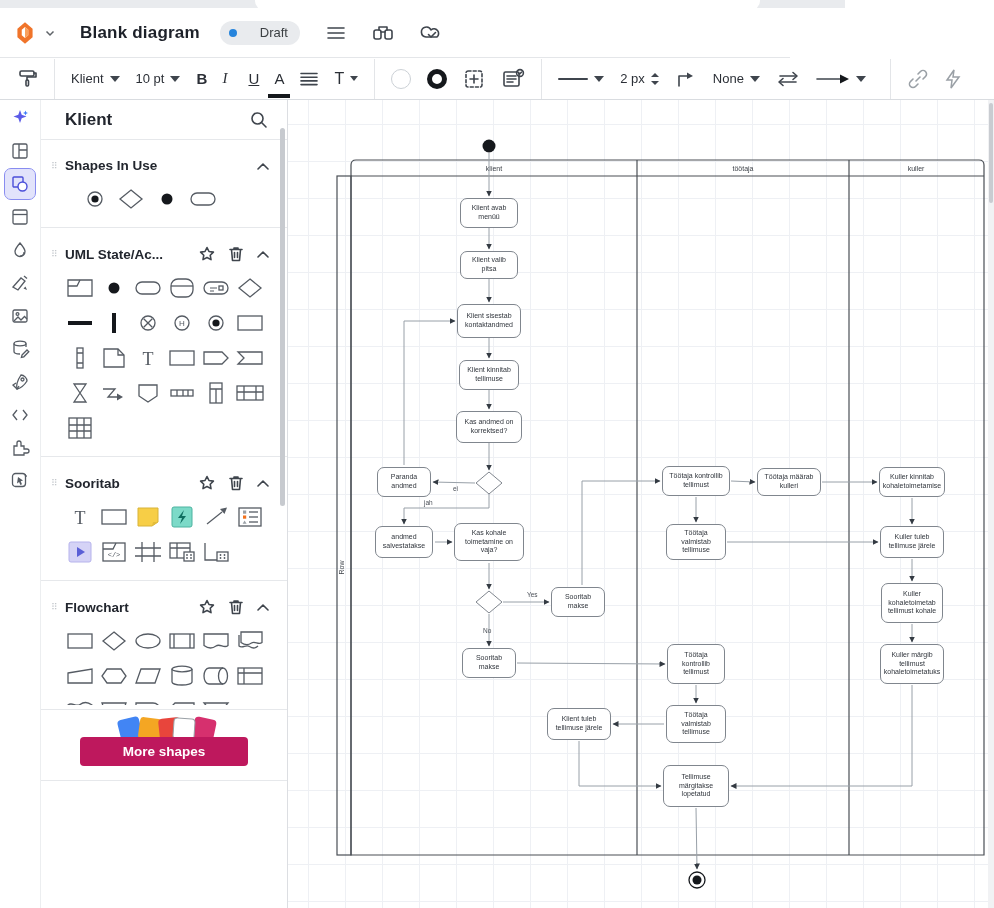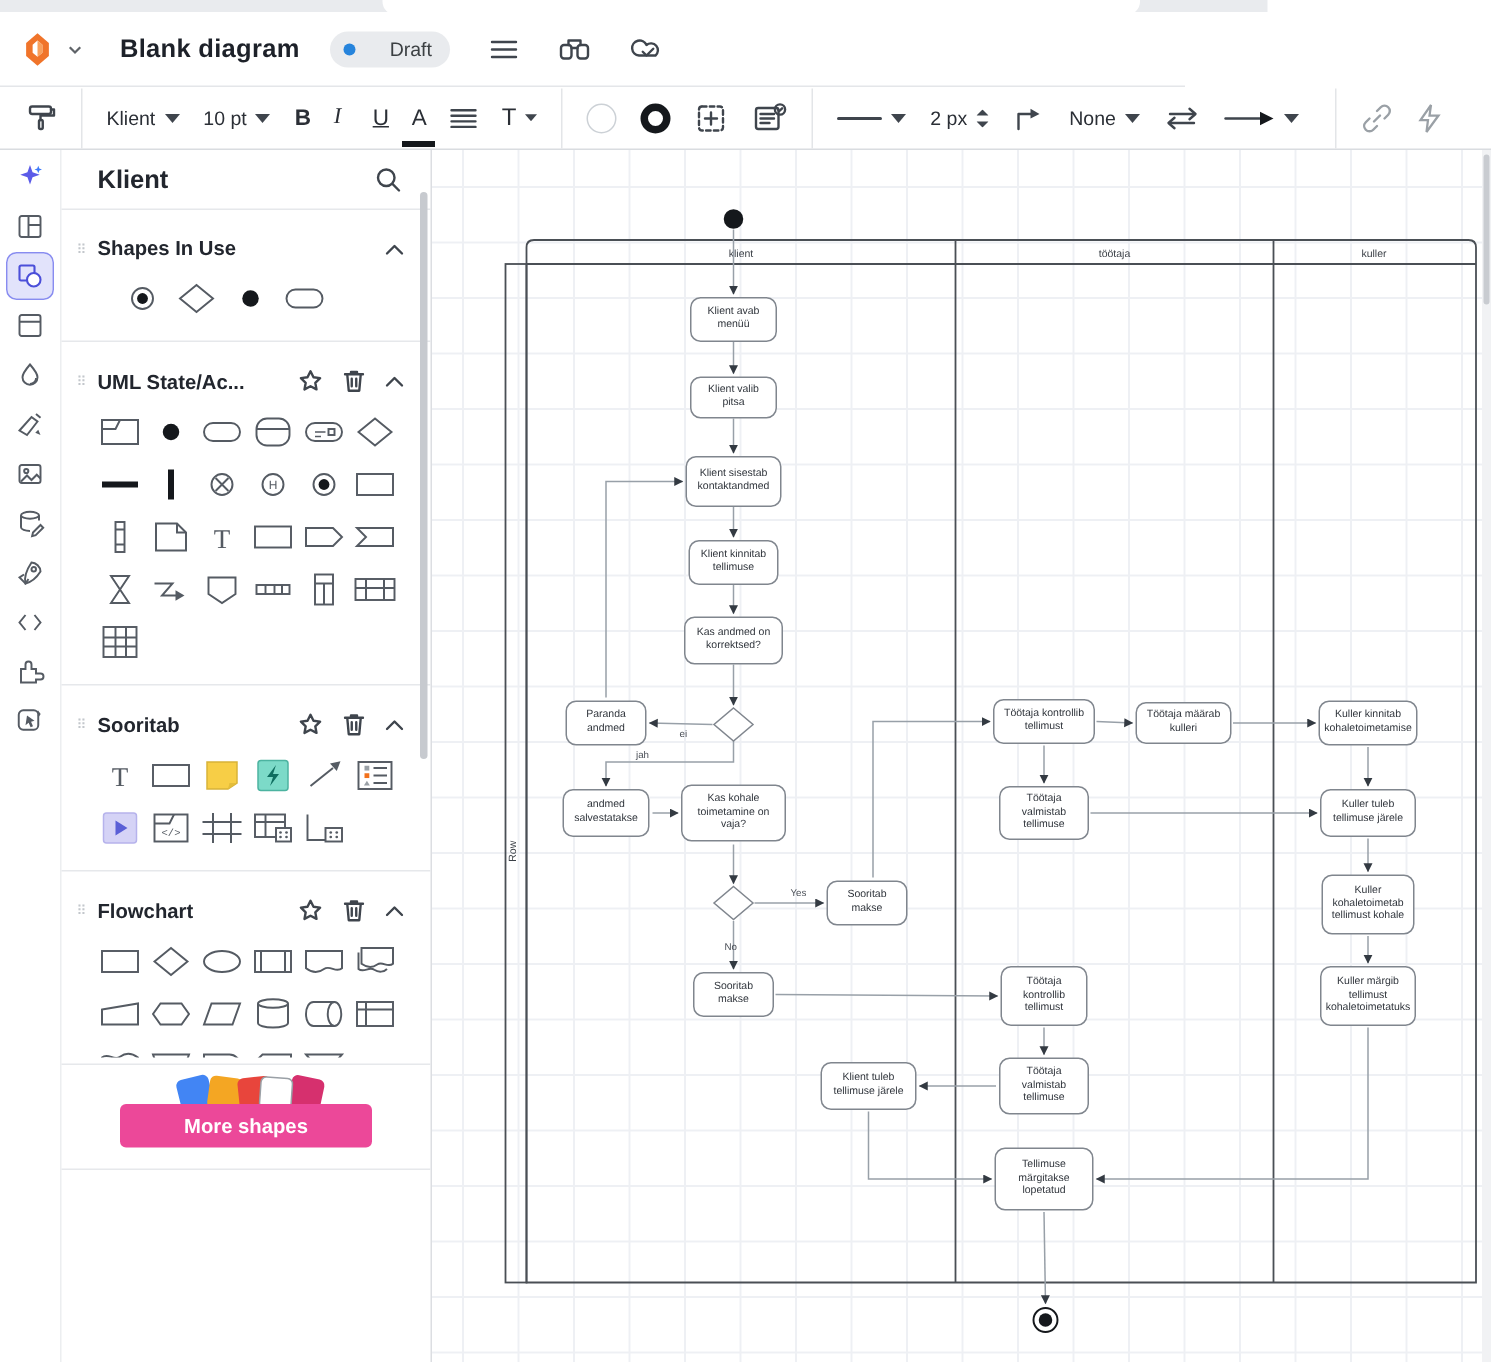--- a/index.html
+++ b/index.html
@@ -748,21 +748,21 @@
   </div>
 
   <div id="more-area" style="border-top:1px solid #e6e8eb">
     <div id="more-icons">
       <span style="left:78px; background:#4285f4; transform:rotate(-14deg)"></span>
       <span style="left:98px; background:#f4a623; transform:rotate(8deg)"></span>
       <span style="left:118px; background:#e8453c; transform:rotate(-6deg)"></span>
       <span style="left:152px; background:#d6306e; transform:rotate(12deg)"></span>
       <span style="left:132px; background:#fff; border:1.5px solid #9aa0a6; transform:rotate(4deg)"></span>
     </div>
-    <button id="more-shapes-btn" style="background: #ec4899;">More shapes</button>
+    <button id="more-shapes-btn" style="background: #be185d;">More shapes</button>
   </div>
 
   <div id="panel-scrollbar"></div>
 </div>
 
 <div id="canvas">
   <svg id="dsvg" width="706" height="808">
     <defs>
       <marker id="arr" markerWidth="7" markerHeight="7" refX="5.5" refY="3" orient="auto">
         <path d="M0 0 L6 3 L0 6 Z" fill="#333a42"></path>

